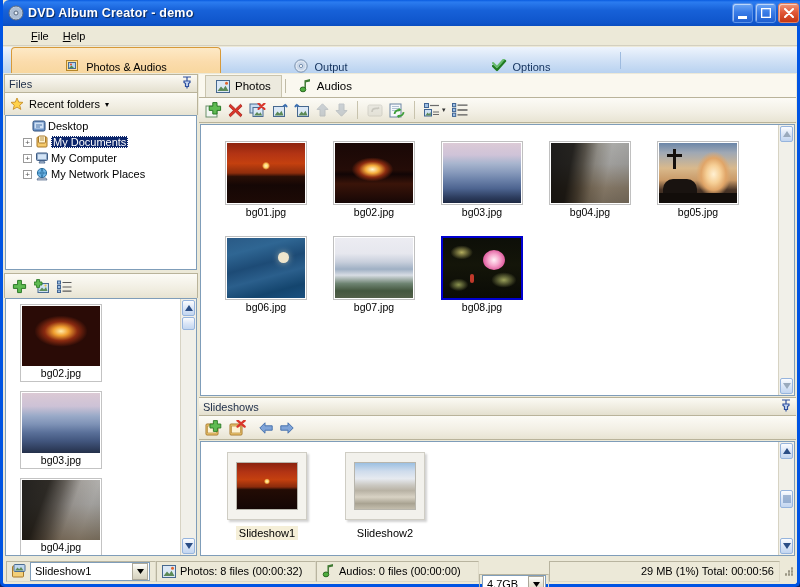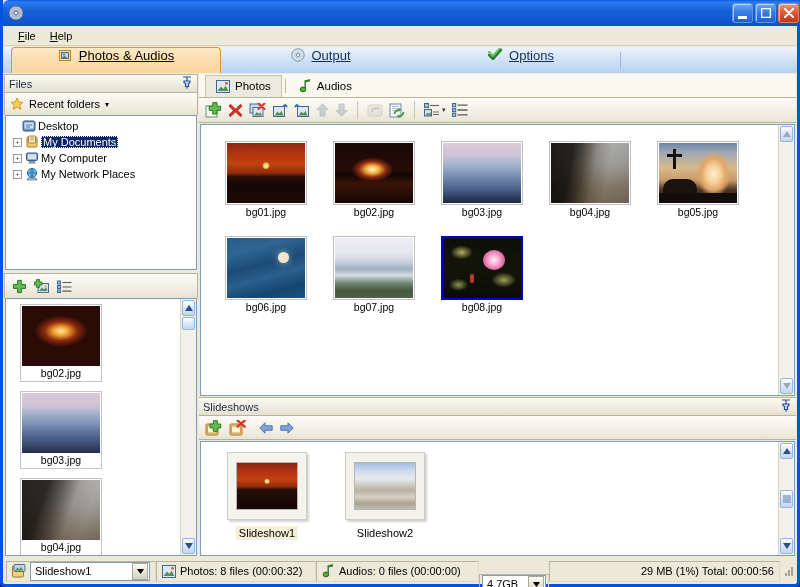--- a/index.html
+++ b/index.html
@@ -40,35 +40,35 @@
     background: linear-gradient(180deg,#f09a7a 0%,#e2593a 45%,#c43512 100%);
     border-color: #e08060;
   }
   .tbtn .g { position: absolute; left: 0; top: 0; right: 0; bottom: 0;
     display: flex; align-items: center; justify-content: center;
     color: #fff; font-size: 11px; font-weight: bold; line-height: 1; }
 
   
   .menubar {
     position: absolute; top: 26px; left: 0; width: 794px; height: 20px;
-    background: #ece9d8; display: flex; align-items: center; padding-left: 8px;
+    background: #ece9d8; display: flex; align-items: center; padding-left: 21px;
     border-bottom: 1px solid #d4d0c0;
   }
   .menuitem { padding: 2px 7px; font-size: 11px; color: #000; }
   .menuitem u { text-decoration: underline; }
 
   
   .toptabs {
     position: absolute; top: 47px; left: 0; width: 794px; height: 26px;
     background: linear-gradient(180deg,#eef4fd 0%,#cfe0f5 55%,#b8d2f0 100%);
     display: flex; align-items: flex-end;
   }
   .ttab {
-    height: 25px; display: flex; align-items: flex-start; justify-content: center;
-    gap: 6px; font-size: 13px; color: #11305c; position: relative; text-decoration: underline;
+    height: 25px; display: flex; align-items: flex-end; justify-content: center;
+    gap: 6px; font-size: 11px; color: #11305c; position: relative;
   }
   .ttab.active {
     background: linear-gradient(180deg,#fde9c6 0%,#fbdcac 55%,#f8d79f 100%);
     border: 1px solid #d79a3a; border-bottom: none;
     border-radius: 4px 4px 0 0; color: #000; height: 26px;
   }
   .ttab .sep { position: absolute; right: 0; top: 4px; bottom: 4px; width: 1px;
     background: rgba(255,255,255,.7); border-left: 1px solid #9ebbdf; }
 
   
@@ -83,21 +83,21 @@
   }
   .dockhdr .pin { margin-left: auto; color: #2d4f9e; font-size: 12px; }
   .minibar {
     height: 22px; background: linear-gradient(180deg,#fcfbf6 0%,#f1eee2 60%,#e7e3d2 100%);
     border-left: 1px solid #b9b39a; border-right: 1px solid #b9b39a;
     display: flex; align-items: center; gap: 5px; padding: 0 5px;
     font-size: 11px; color: #000;
   }
   .treebox {
     flex: none; height: 155px; background: #fff; border: 1px solid #7f9db9;
-    margin: 0 1px; overflow: hidden; padding: 2px 0 0 2px;
+    margin: 0 1px; overflow: hidden; padding: 2px 0 0 12px;
   }
   .trow { display: flex; align-items: center; height: 16px; gap: 2px; font-size: 11px; }
   .tplus {
     width: 9px; height: 9px; border: 1px solid #9a9a9a; background: #fff;
     font-size: 8px; line-height: 7px; text-align: center; color: #555; flex: none;
     margin-right: 1px;
   }
   .tdash { width: 9px; flex: none; }
   .tsel {
     background: #0a246a; color: #fff; padding: 0 2px;
@@ -235,20 +235,21 @@
 <div class="window">
 
   <div class="titlebar">
     <span class="ic title-icon">
       <svg width="16" height="16" viewBox="0 0 16 16">
         <ellipse cx="8" cy="8" rx="7" ry="7" fill="#c8d4e4" stroke="#5a6a80"></ellipse>
         <ellipse cx="8" cy="8" rx="6" ry="6" fill="#9fb4cc" opacity=".7"></ellipse>
         <ellipse cx="8" cy="8" rx="2" ry="2" fill="#e8eef6" stroke="#5a6a80"></ellipse>
       </svg>
     </span>
+    <span class="title-text">DVD Album Creator - demo</span>
     <span class="title-btns">
       <span class="tbtn">
         <span class="g" style="align-items:flex-end;padding-bottom:3px;">
           <svg width="9" height="3">
               <rect width="9" height="3" fill="#fff"></rect>
             </svg>
         </span>
       </span>
       <span class="tbtn">
         <span class="g">

